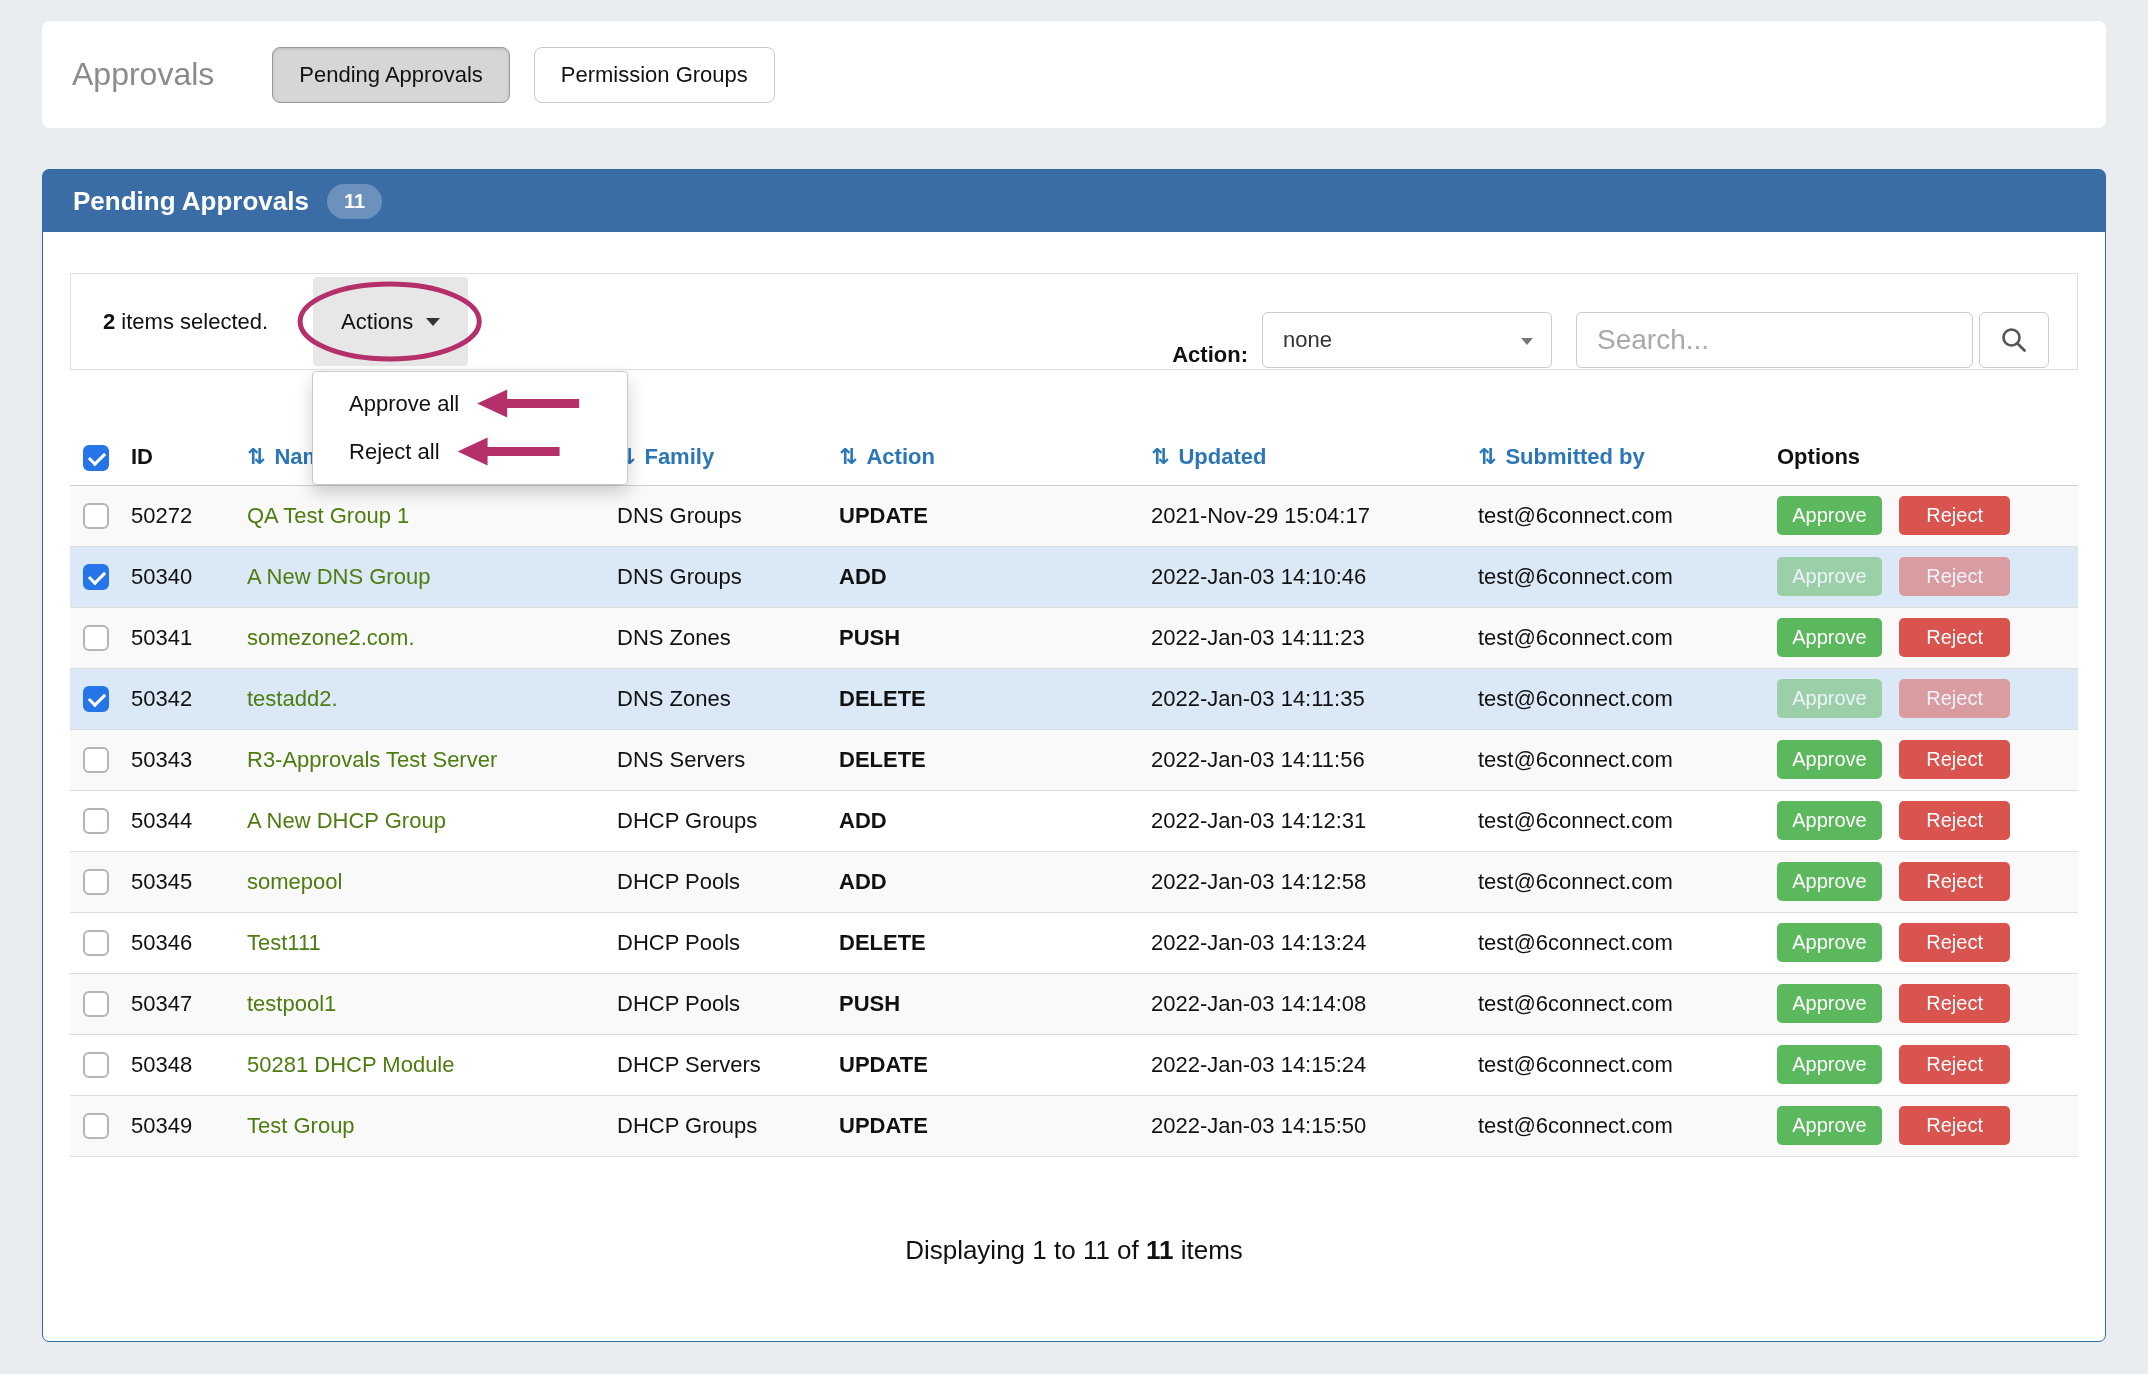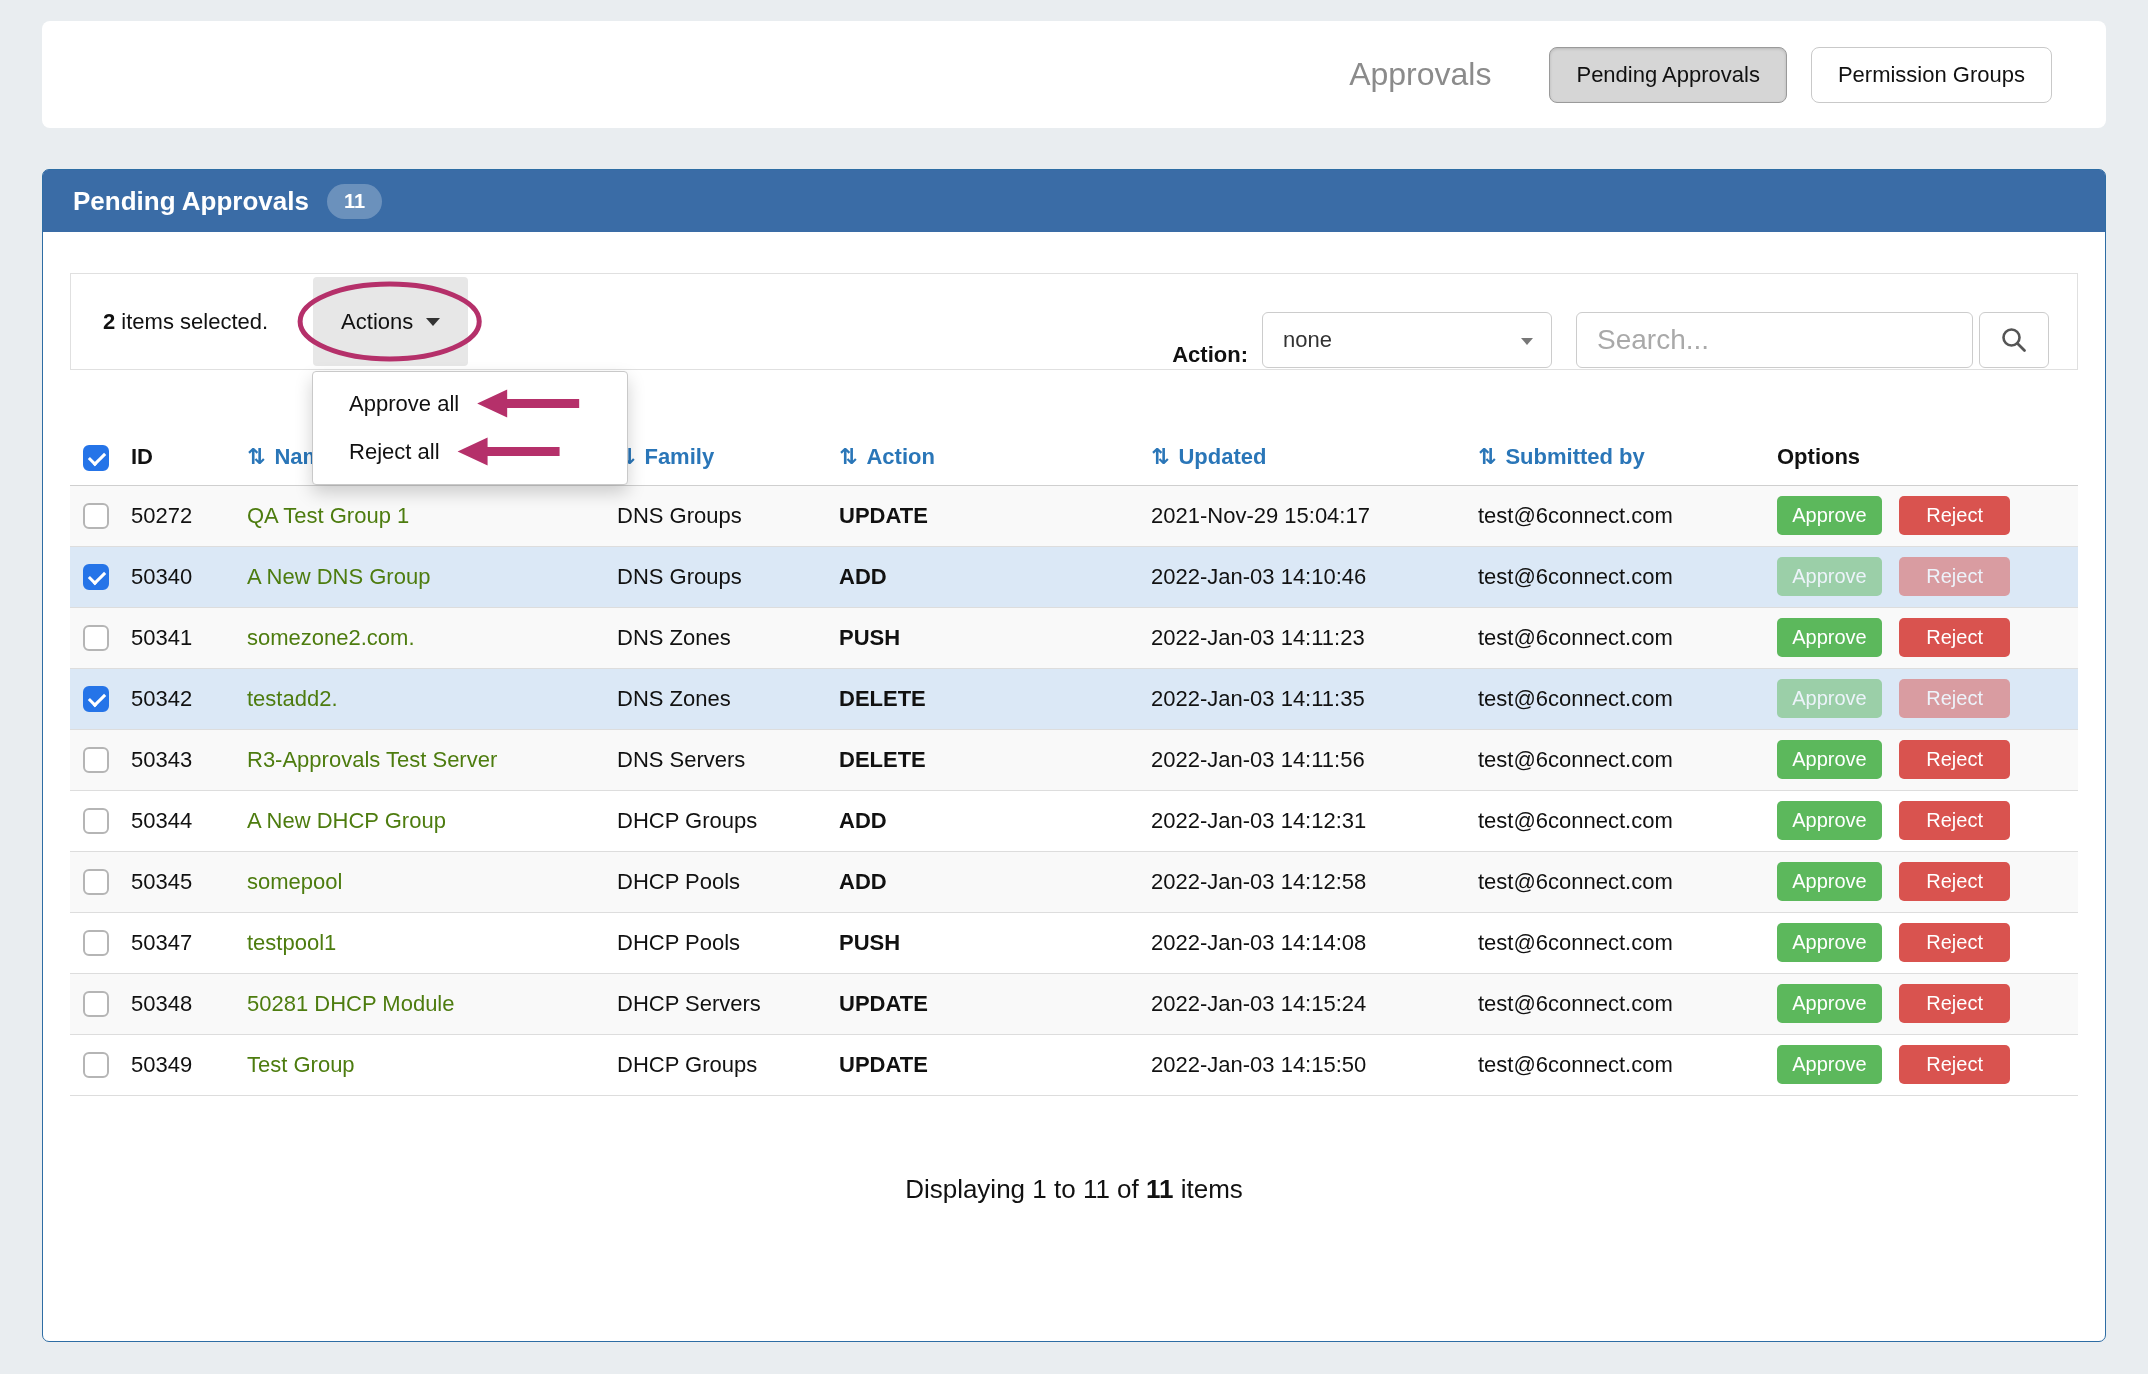--- a/index.html
+++ b/index.html
@@ -15,21 +15,20 @@
 
   
   .topbar {
     margin: 21px 42px 0;
     height: 107px;
     background: #fff;
     border-radius: 8px;
     display: flex;
     align-items: center;
     padding: 0 30px;
-    justify-content: flex-end;
   }
   .page-title {
     font-size: 32px;
     font-weight: 400;
     color: #8b8b8b;
     margin: 0 58px 0 0;
   }
   .tab-btn {
     font-size: 22px;
     color: #111;
@@ -421,20 +420,33 @@
     <td class="action-cell">ADD</td>
     <td>2022-Jan-03 14:12:58</td>
     <td>test@6connect.com</td>
     <td>
       <button class="btn approve">Approve</button>
       <button class="btn reject">Reject</button>
     </td>
   </tr>
           <tr>
     <td><input type="checkbox" style=""></td>
+    <td>50346</td>
+    <td><a class="link">Test111</a></td>
+    <td>DHCP Pools</td>
+    <td class="action-cell">DELETE</td>
+    <td>2022-Jan-03 14:13:24</td>
+    <td>test@6connect.com</td>
+    <td>
+      <button class="btn approve">Approve</button>
+      <button class="btn reject">Reject</button>
+    </td>
+  </tr>
+          <tr>
+    <td><input type="checkbox" style=""></td>
     <td>50347</td>
     <td><a class="link">testpool1</a></td>
     <td>DHCP Pools</td>
     <td class="action-cell">PUSH</td>
     <td>2022-Jan-03 14:14:08</td>
     <td>test@6connect.com</td>
     <td>
       <button class="btn approve">Approve</button>
       <button class="btn reject">Reject</button>
     </td>

